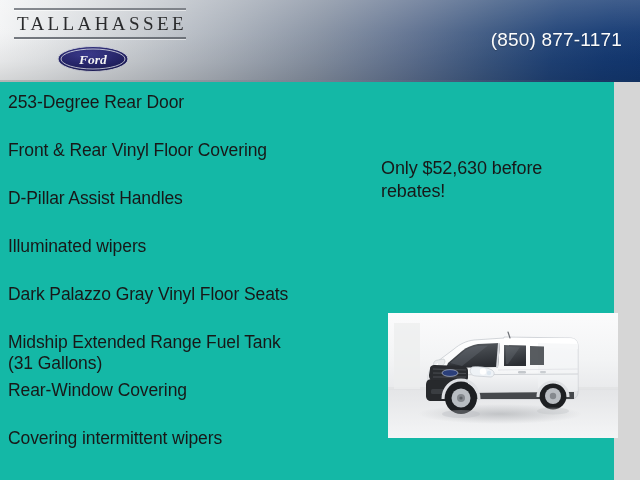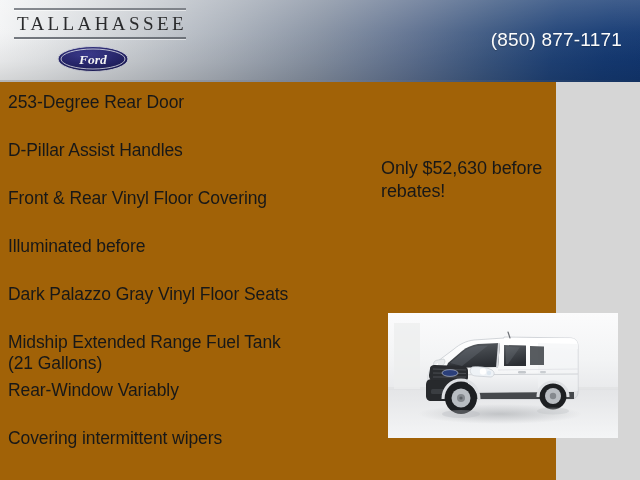--- a/index.html
+++ b/index.html
@@ -10,23 +10,23 @@
     width: 640px;
     height: 480px;
     overflow: hidden;
     background: #d6d6d6;
     font-family: "Liberation Sans", sans-serif;
     -webkit-font-smoothing: antialiased;
   }
 
   #page {
     position: relative;
-    width: 556px;
+    width: 614px;
     height: 480px;
-    background: #a16207;
+    background: #14b8a6;
   }
 
   
   #header {
     position: absolute;
     left: 0;
     top: 0;
     width: 640px;
     height: 82px;
     background: linear-gradient(100deg,
@@ -185,27 +185,27 @@
     </div>
 
     <div id="phone-number">(850) 877-1171</div>
 
     <div id="header-sheen"></div>
     <div id="header-bottom-edge"></div>
   </div>
 
   <ul id="feature-list">
     <li class="feature-item">253-Degree Rear Door</li>
+    <li class="feature-item">Front &amp; Rear Vinyl Floor Covering</li>
     <li class="feature-item">D-Pillar Assist Handles</li>
-    <li class="feature-item">Front &amp; Rear Vinyl Floor Covering</li>
-    <li class="feature-item">Illuminated before</li>
+    <li class="feature-item">Illuminated wipers</li>
     <li class="feature-item">Dark Palazzo Gray Vinyl Floor Seats</li>
     <li class="feature-item">Midship Extended Range Fuel Tank
-(21 Gallons)</li>
-    <li class="feature-item">Rear-Window Variably</li>
+(31 Gallons)</li>
+    <li class="feature-item">Rear-Window Covering</li>
     <li class="feature-item">Covering intermittent wipers</li>
   </ul>
 
   <div id="price-callout">Only $52,630 before
 rebates!</div>
 
   <div id="vehicle-photo">
     <svg width="230" height="125" viewBox="0 0 230 125" xmlns="http://www.w3.org/2000/svg">
       <defs>
         <linearGradient id="bgWall" x1="0" y1="0" x2="0" y2="1">

